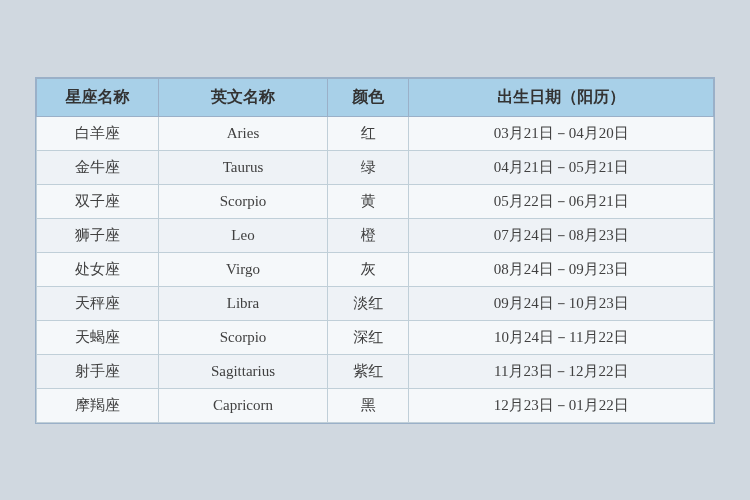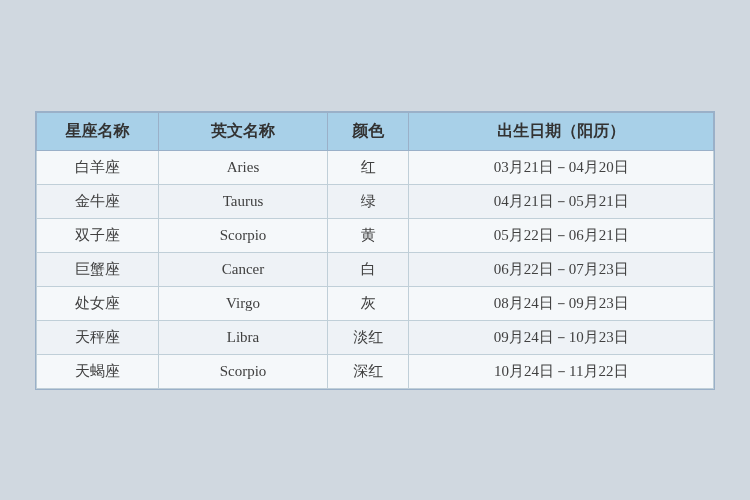--- a/index.html
+++ b/index.html
@@ -94,38 +94,50 @@
           <td>绿</td>
           <td>04月21日－05月21日</td>
         </tr>
         <tr>
           <td>双子座</td>
           <td>Scorpio</td>
           <td>黄</td>
           <td>05月22日－06月21日</td>
         </tr>
         <tr>
-          <td>巨蟹座</td>
-          <td>Cancer</td>
-          <td>白</td>
-          <td>06月22日－07月23日</td>
+          <td>狮子座</td>
+          <td>Leo</td>
+          <td>橙</td>
+          <td>07月24日－08月23日</td>
         </tr>
         <tr>
           <td>处女座</td>
           <td>Virgo</td>
           <td>灰</td>
           <td>08月24日－09月23日</td>
         </tr>
         <tr>
           <td>天秤座</td>
           <td>Libra</td>
           <td>淡红</td>
           <td>09月24日－10月23日</td>
         </tr>
         <tr>
           <td>天蝎座</td>
           <td>Scorpio</td>
           <td>深红</td>
           <td>10月24日－11月22日</td>
         </tr>
+        <tr>
+          <td>射手座</td>
+          <td>Sagittarius</td>
+          <td>紫红</td>
+          <td>11月23日－12月22日</td>
+        </tr>
+        <tr>
+          <td>摩羯座</td>
+          <td>Capricorn</td>
+          <td>黑</td>
+          <td>12月23日－01月22日</td>
+        </tr>
       </tbody>
   </table>
 </div>
 
 </body></html>

